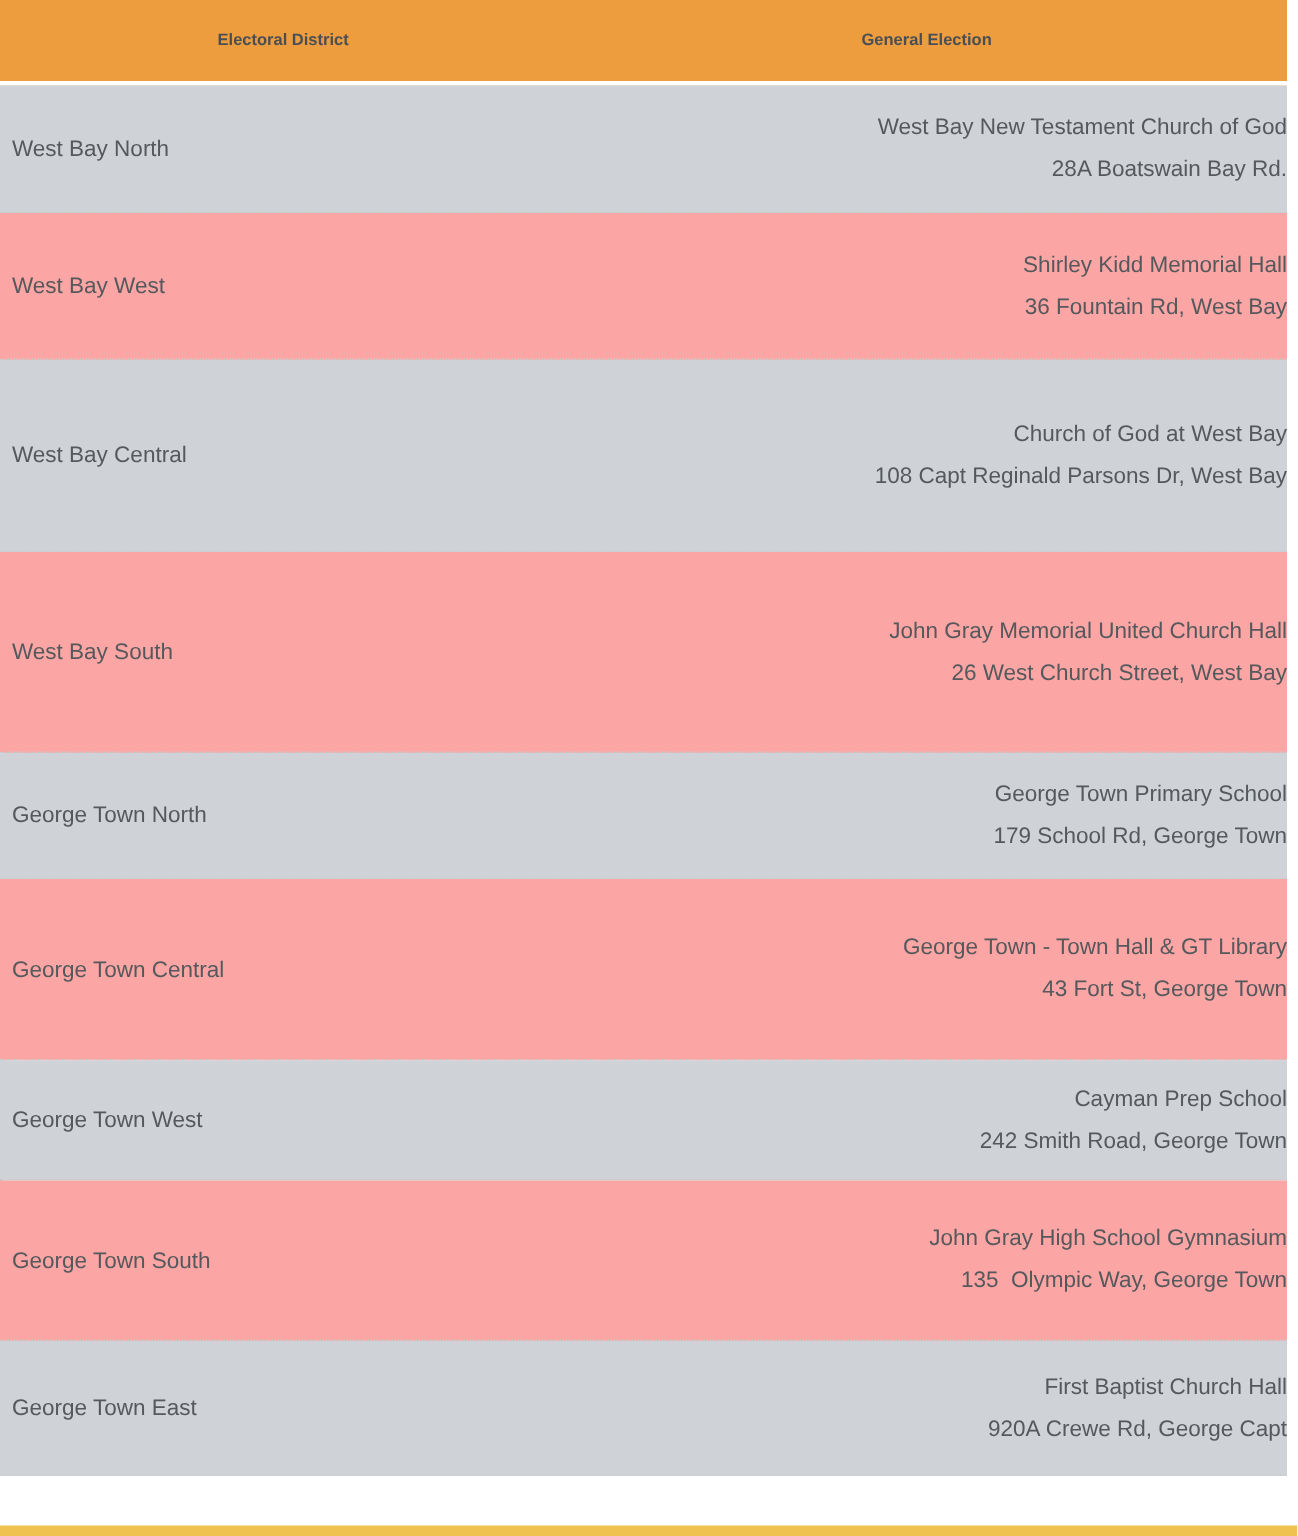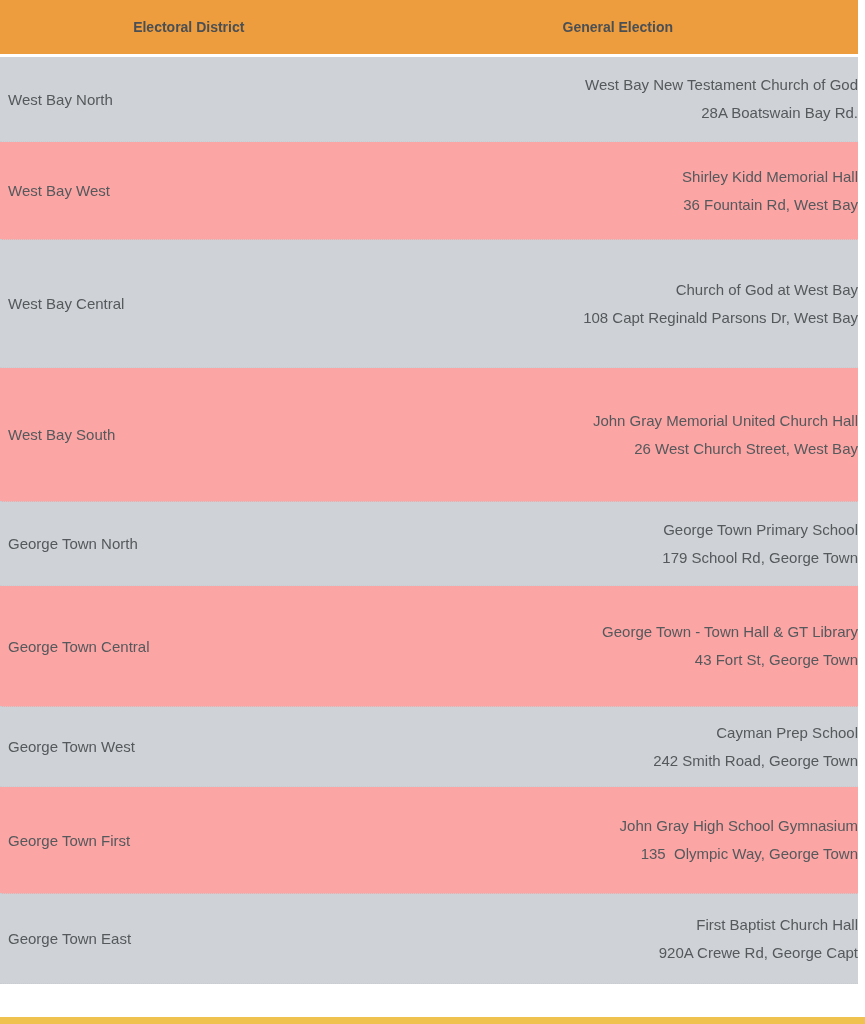--- a/index.html
+++ b/index.html
@@ -22,21 +22,21 @@
     display: flex;
     height: 57px;
     background: #ED9C3E;
     border-bottom: 3px solid #ffffff;
   }
   .th {
     display: flex;
     align-items: center;
     justify-content: center;
     font-weight: bold;
-    font-size: 14px;
+    font-size: 11px;
     color: #4A4F54;
   }
   .col1 { width: 44%; }
   .col2 { width: 56%; }
   .row {
     display: flex;
     border-bottom: 1px dotted #c9cdd0;
   }
   .row.gray  { background: #CFD3D7; gap: 24px; }
   .row.white { background: #fca5a5; }
@@ -124,21 +124,21 @@
 
     <div class="row gray" style="height:80px">
       <div class="cell col1 district-cell">George Town West</div>
       <div class="cell col2 venue-cell">
         <span class="venue-name">Cayman Prep School</span>
         <span class="venue-address">242 Smith Road, George Town</span>
       </div>
     </div>
 
     <div class="row white" style="height:107px">
-      <div class="cell col1 district-cell">George Town First</div>
+      <div class="cell col1 district-cell">George Town South</div>
       <div class="cell col2 venue-cell">
         <span class="venue-name">John Gray High School Gymnasium</span>
         <span class="venue-address">135  Olympic Way, George Town</span>
       </div>
     </div>
 
     <div class="row gray" style="height:90px">
       <div class="cell col1 district-cell">George Town East</div>
       <div class="cell col2 venue-cell">
         <span class="venue-name">First Baptist Church Hall</span>

